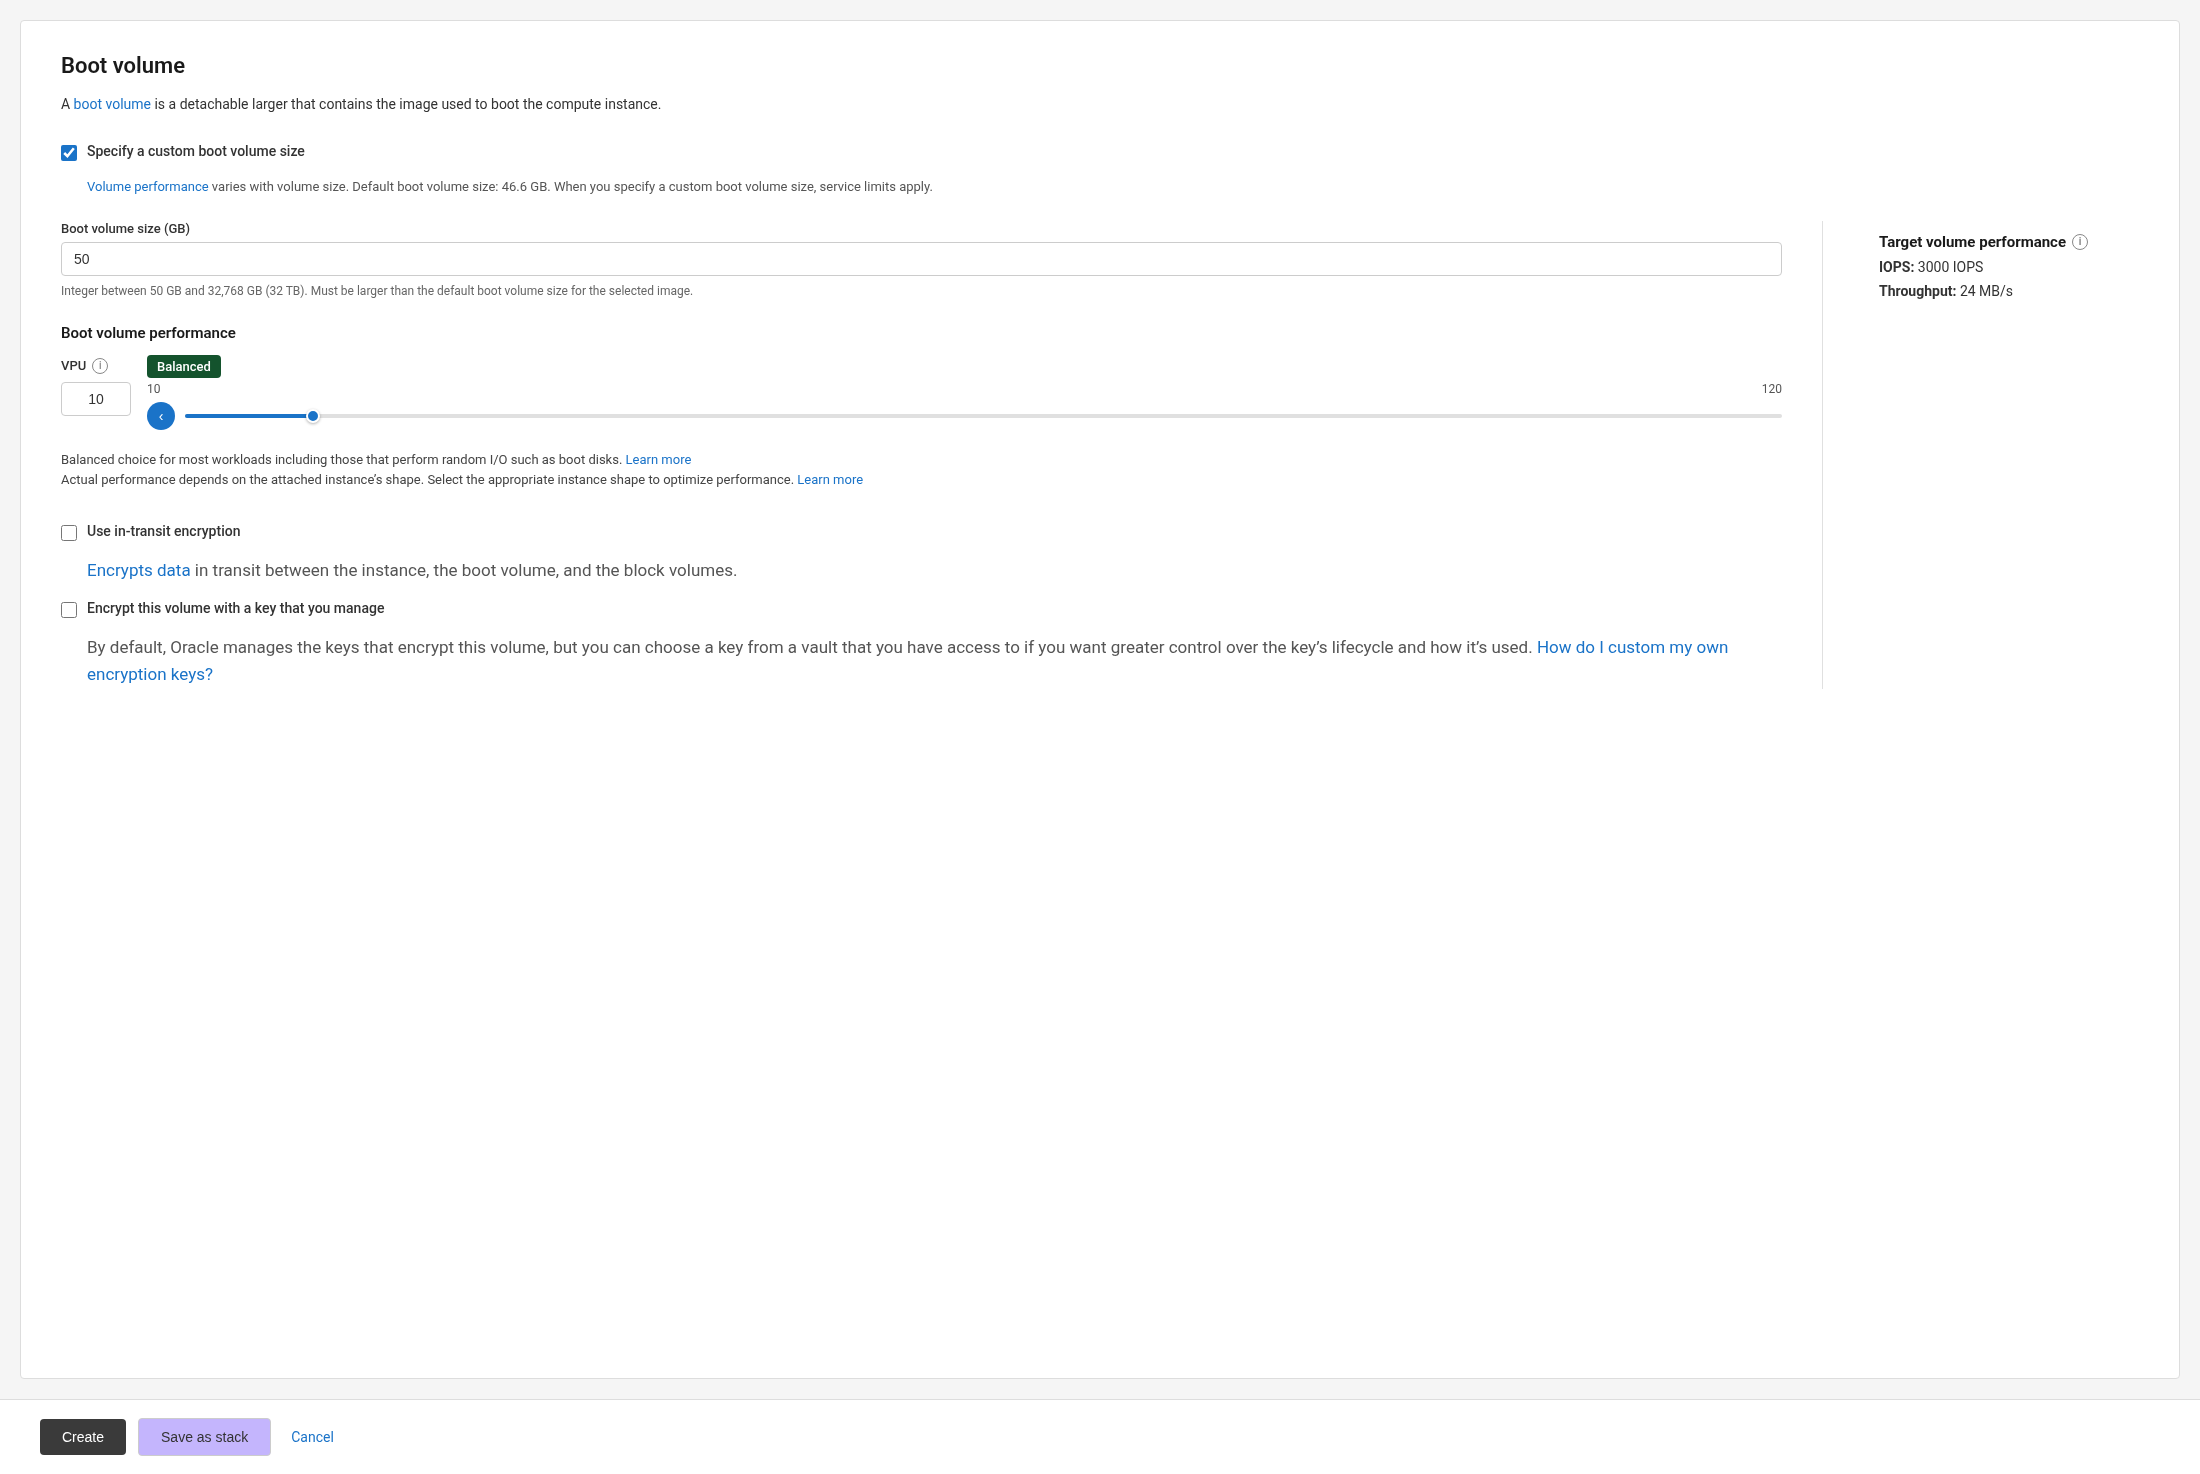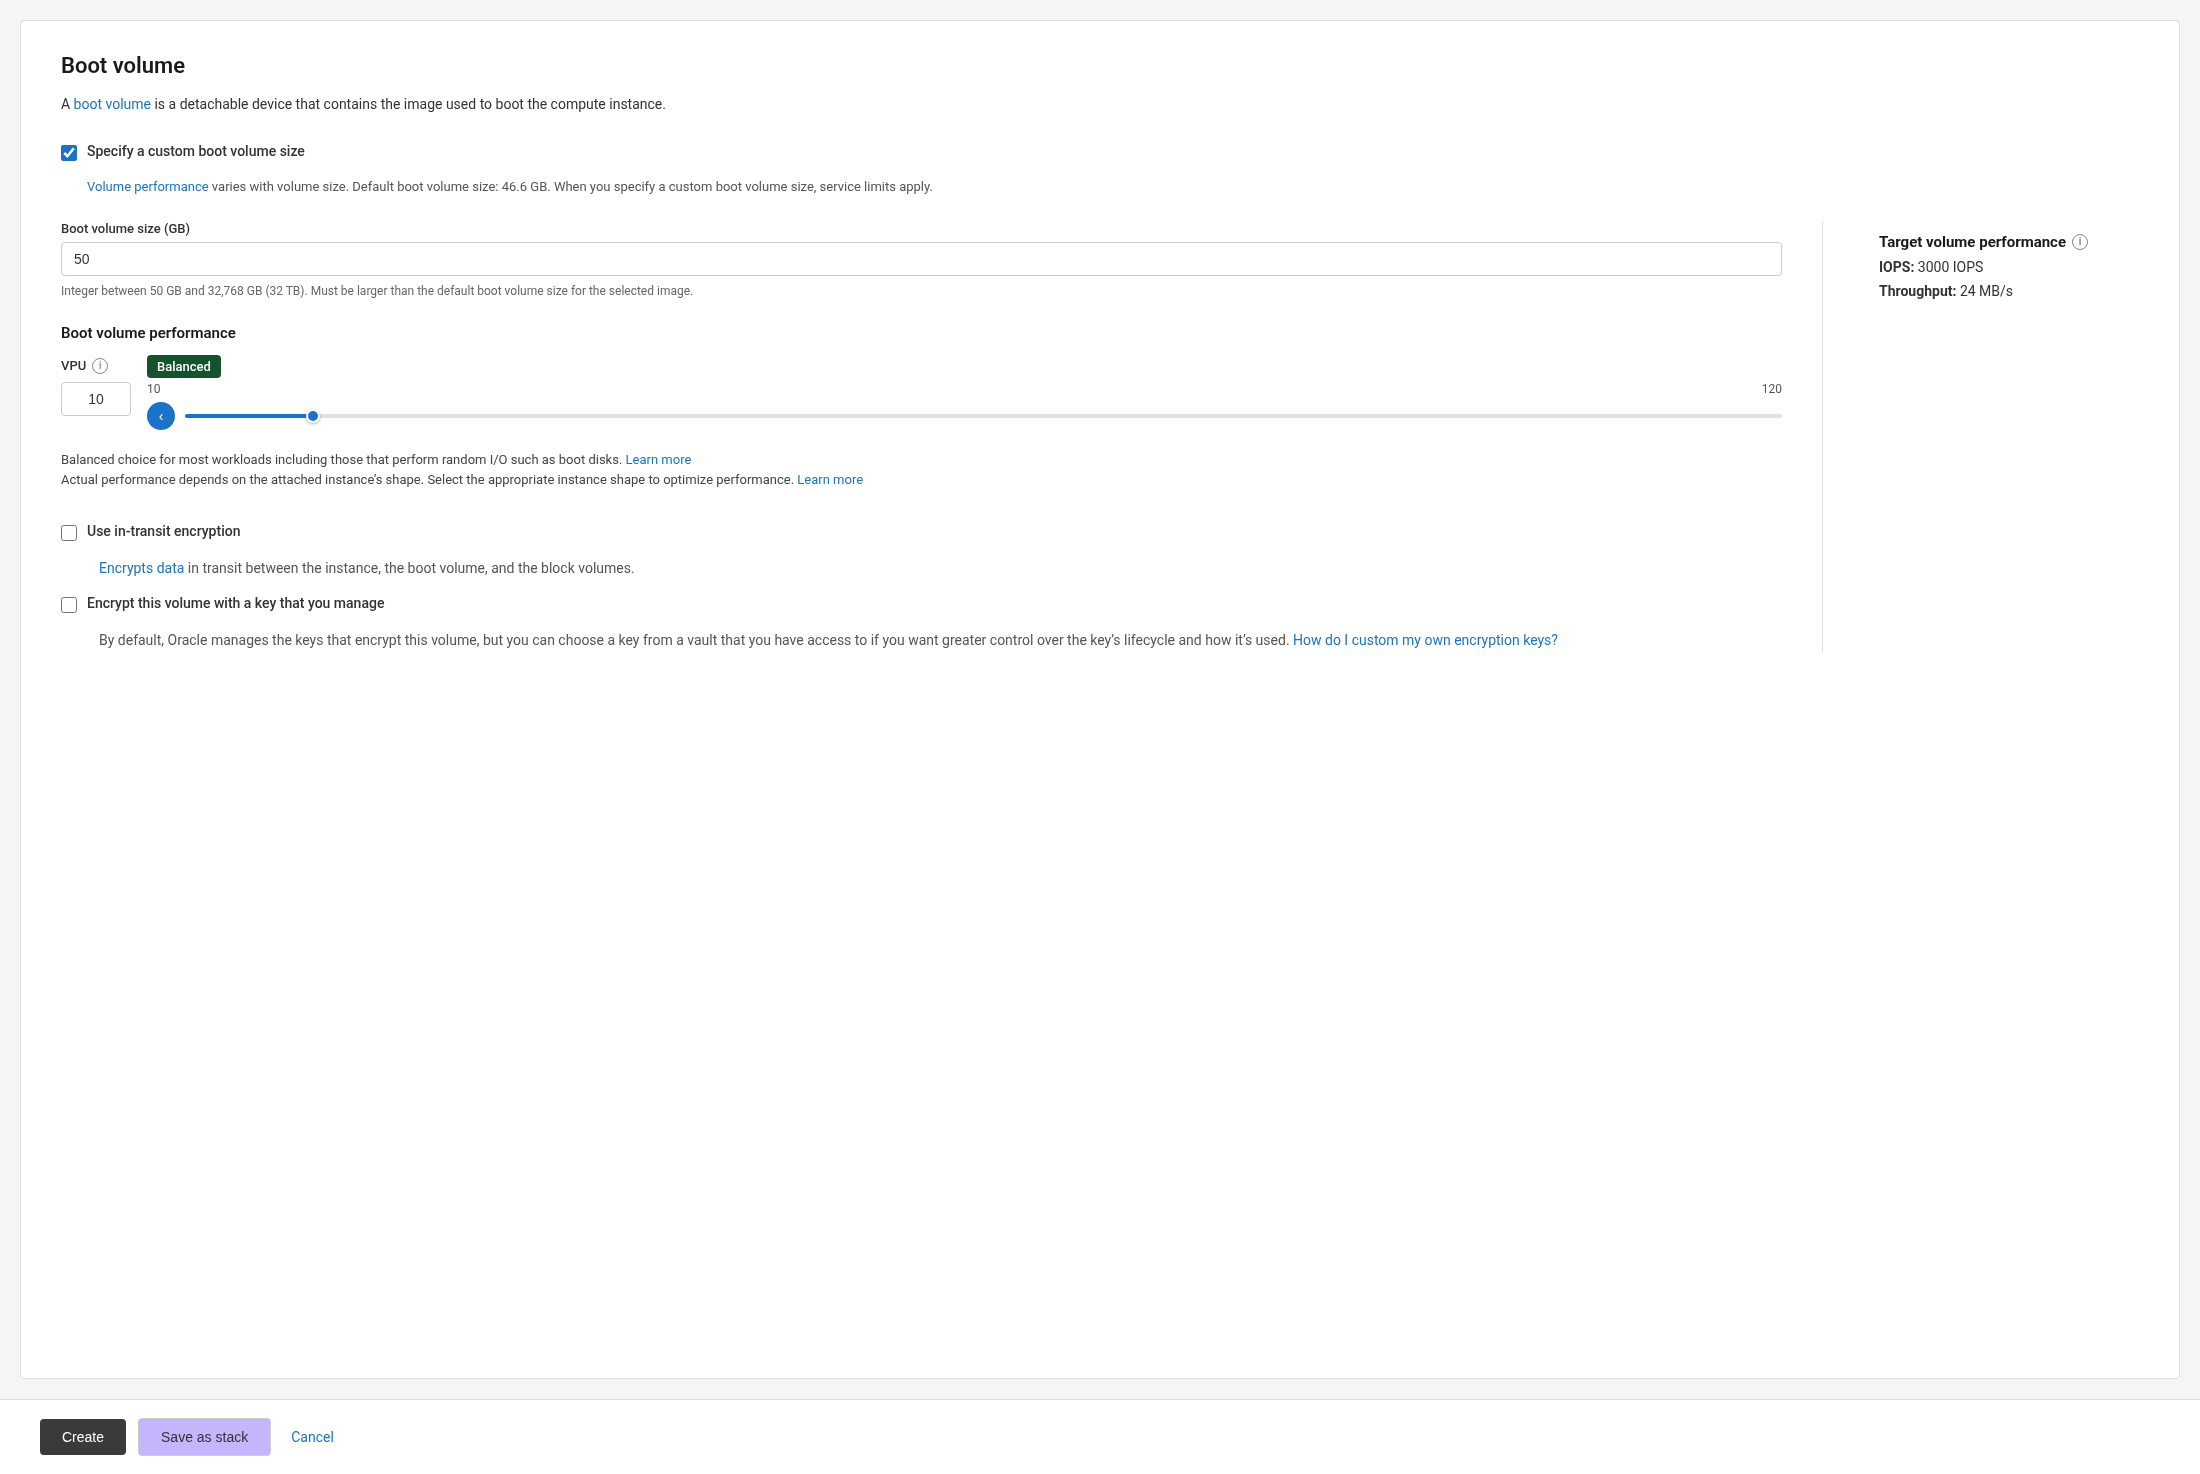--- a/index.html
+++ b/index.html
@@ -263,36 +263,36 @@
       color: #1a73c8;
       font-size: 14px;
       cursor: pointer;
       padding: 10px 8px;
       text-decoration: none;
     }
     .encrypt-section {
       margin-top: 32px;
     }
     .encrypt-desc {
-      margin-left: 38px;
-      font-size: 14px;
+      margin-left: 26px;
+      font-size: 17px;
       color: #555;
       line-height: 1.6;
     }
     .margin-bottom-16 { margin-bottom: 16px; }
   </style>
 </head>
 <body>
 
 <div class="main-container">
 
   <h1 class="page-title">Boot volume</h1>
 
   <p class="description">
-    <span>A </span><a href="#">boot volume</a><span> is a detachable device that contains the image used to boot the compute instance.</span>
+    <span>A </span><a href="#">boot volume</a><span> is a detachable larger that contains the image used to boot the compute instance.</span>
   </p>
 
   <div class="checkbox-row margin-bottom-16">
     <input type="checkbox" id="custom-boot" checked="" style="">
     <label class="checkbox-label" for="custom-boot">Specify a custom boot volume size</label>
   </div>
   <div class="checkbox-sub">
     <a href="#">Volume performance</a><span> varies with volume size. Default boot volume size: 46.6 GB. When you specify a custom boot volume size, service limits apply.</span>
   </div>
 

